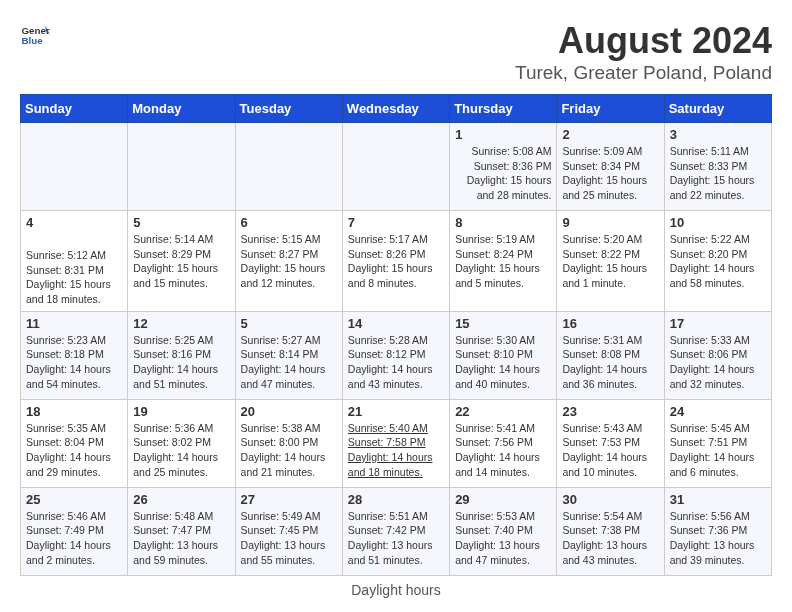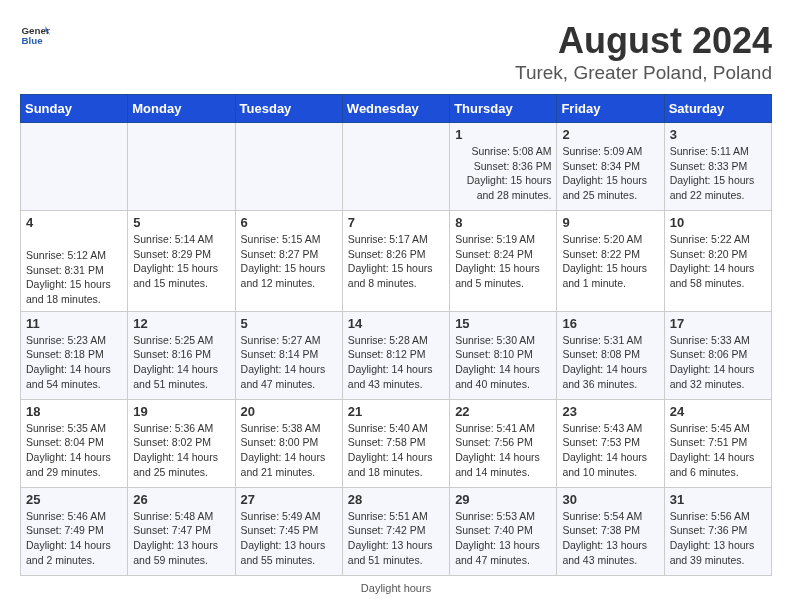--- a/index.html
+++ b/index.html
@@ -69,21 +69,21 @@
     tbody tr:nth-child(odd) td {
       background-color: #f5f7fc;
     }
     tbody tr:nth-child(even) td {
       background-color: #ffffff;
     }
     .empty-cell {
       background-color: #f5f7fc;
     }
     .note {
-      font-size: 11px;
+      font-size: 14px;
       color: #555;
       margin-top: 6px;
       text-align: center;
     }
   </style>
 </head>
 <body>
 
 <div class="header-area">
   <div class="logo">
@@ -258,21 +258,21 @@
         </td>
         <td>
           <span class="day-num">20</span>
           <div class="cell-info" style="white-space: pre-line;">Sunrise: 5:38 AM
 Sunset: 8:00 PM
 Daylight: 14 hours
 and 21 minutes.</div>
         </td>
         <td>
           <span class="day-num">21</span>
-          <div class="cell-info" style="white-space: pre-line;">Sunrise: 5:40 AM
+          <div class="cell-info" style="white-space: pre-line; text-decoration: underline;">Sunrise: 5:40 AM
 Sunset: 7:58 PM
 Daylight: 14 hours
 and 18 minutes.</div>
         </td>
         <td>
           <span class="day-num">22</span>
           <div class="cell-info" style="white-space: pre-line;">Sunrise: 5:41 AM
 Sunset: 7:56 PM
 Daylight: 14 hours
 and 14 minutes.</div>

